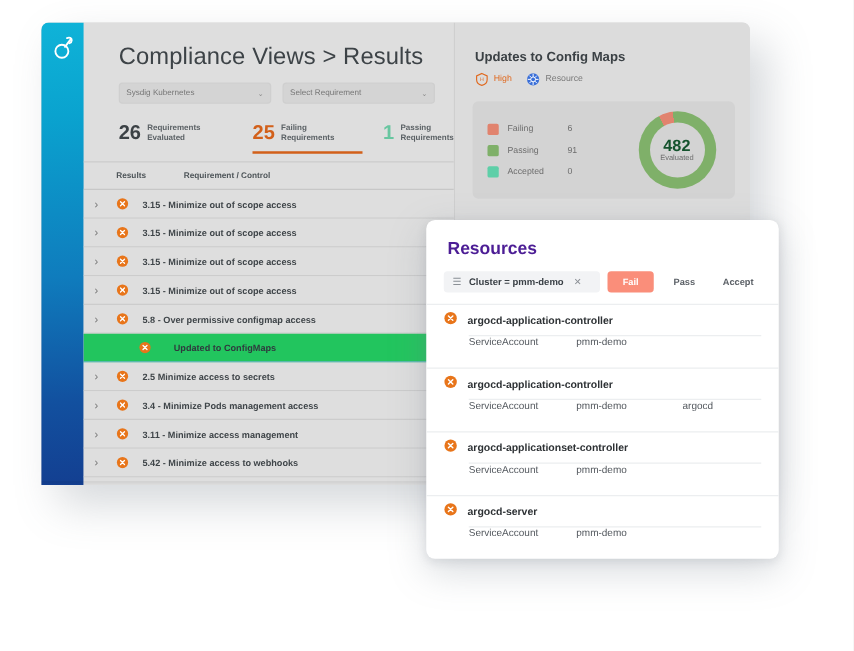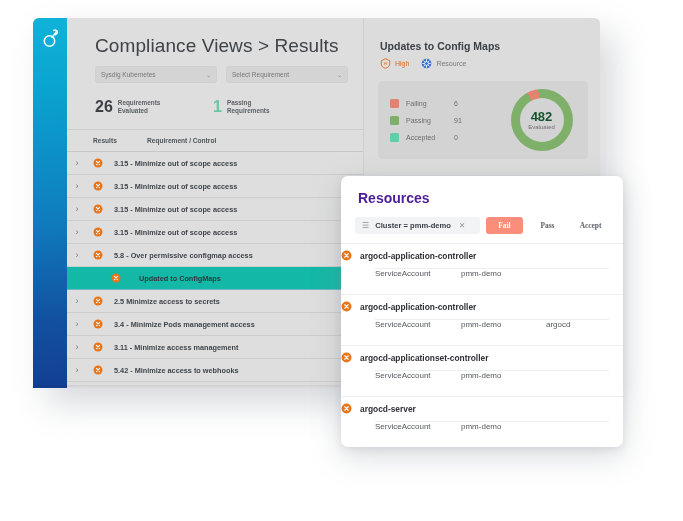--- a/index.html
+++ b/index.html
@@ -73,21 +73,21 @@
   }
   .th-results{width:50px;text-align:left;padding-left:26px;}
   .th-req{padding-left:4px;}
 
   
   .rows{border-top:1px solid #c7c7c7;}
   .row{
     display:flex;align-items:center;height:22px;
     border-bottom:1px solid #cccccc;background:#dedede;
   }
-  .row.sub{background:#14b8a6;border-bottom:1px solid #6fb6c8;}
+  .row.sub{background:#22c55e;border-bottom:1px solid #6fb6c8;}
   .chevron{width:20px;text-align:center;font-size:9px;color:#777;}
   .row.sub .chevron{visibility:hidden;}
   .err-icon{width:22px;display:flex;justify-content:center;}
   .row.sub .err-icon{margin-left:18px;}
   .row-label{font-size:7.3px;color:#3f4549;font-weight:600;padding-left:5px;}
   .row.sub .row-label{color:#2f3a3e;padding-left:12px;}
 
   
   .rp-title{font-size:10.5px;font-weight:700;color:#3b4145;padding:22px 0 0 16px;}
   .badges{display:flex;align-items:center;gap:12px;padding:6px 0 0 16px;}
@@ -131,28 +131,28 @@
   .chip-box{
     flex:1;height:17px;background:#f2f3f5;border-radius:3px;
     display:flex;align-items:center;padding:0 7px;gap:6px;
   }
   .filter-icon{color:#8b9096;font-size:8px;line-height:8px;}
   .chip-text{font-size:7.6px;color:#3a4046;font-weight:700;}
   .chip-x{font-size:7.5px;color:#8b9096;margin-left:2px;}
   .seg-btn{
     height:17px;min-width:25px;padding:0 6px;border-radius:3px;
     display:flex;align-items:center;justify-content:center;
-    font-size:7.4px;color:#5c6167;background:#ffffff;font-weight:600;font-family:Liberation Serif, serif;
+    font-size:7.4px;color:#5c6167;background:#ffffff;font-weight:600;
   }
   .seg-btn.active{background:#fa8e7a;color:#ffffff;}
 
   .res-list{border-top:1px solid #eceef0;}
   .res-item{padding:0 0 0 0;border-bottom:1px solid #eceef0;}
   .res-item:last-child{border-bottom:none;}
-  .res-head{display:flex;align-items:center;height:24px;}
+  .res-head{display:flex;align-items:center;height:24px;padding-left:14px;}
   .res-name{font-size:8.4px;font-weight:700;color:#2d3134;padding-left:8px;}
   .res-detail{
     display:flex;height:25px;
     margin:0 14px 0 34px;border-top:1px solid #eceef0;
     font-size:8px;color:#53585e;
   }
   .rd-kind{width:86px;}
   .rd-ns{width:85px;}
   .rd-extra{}
 </style>
@@ -187,20 +187,27 @@
           <span class="caret">⌄</span>
         </div>
       </div>
 
       <div class="stats-row">
         <div class="stat evaluated">
           <div class="stat-num">26</div>
           <div class="stat-lbl">
             <div>Requirements</div>
             <div>Evaluated</div>
+          </div>
+        </div>
+        <div class="stat failing">
+          <div class="stat-num">25</div>
+          <div class="stat-lbl">
+            <div>Failing</div>
+            <div>Requirements</div>
           </div>
         </div>
         <div class="stat passing">
           <div class="stat-num">1</div>
           <div class="stat-lbl">
             <div>Passing</div>
             <div>Requirements</div>
           </div>
         </div>
       </div>

